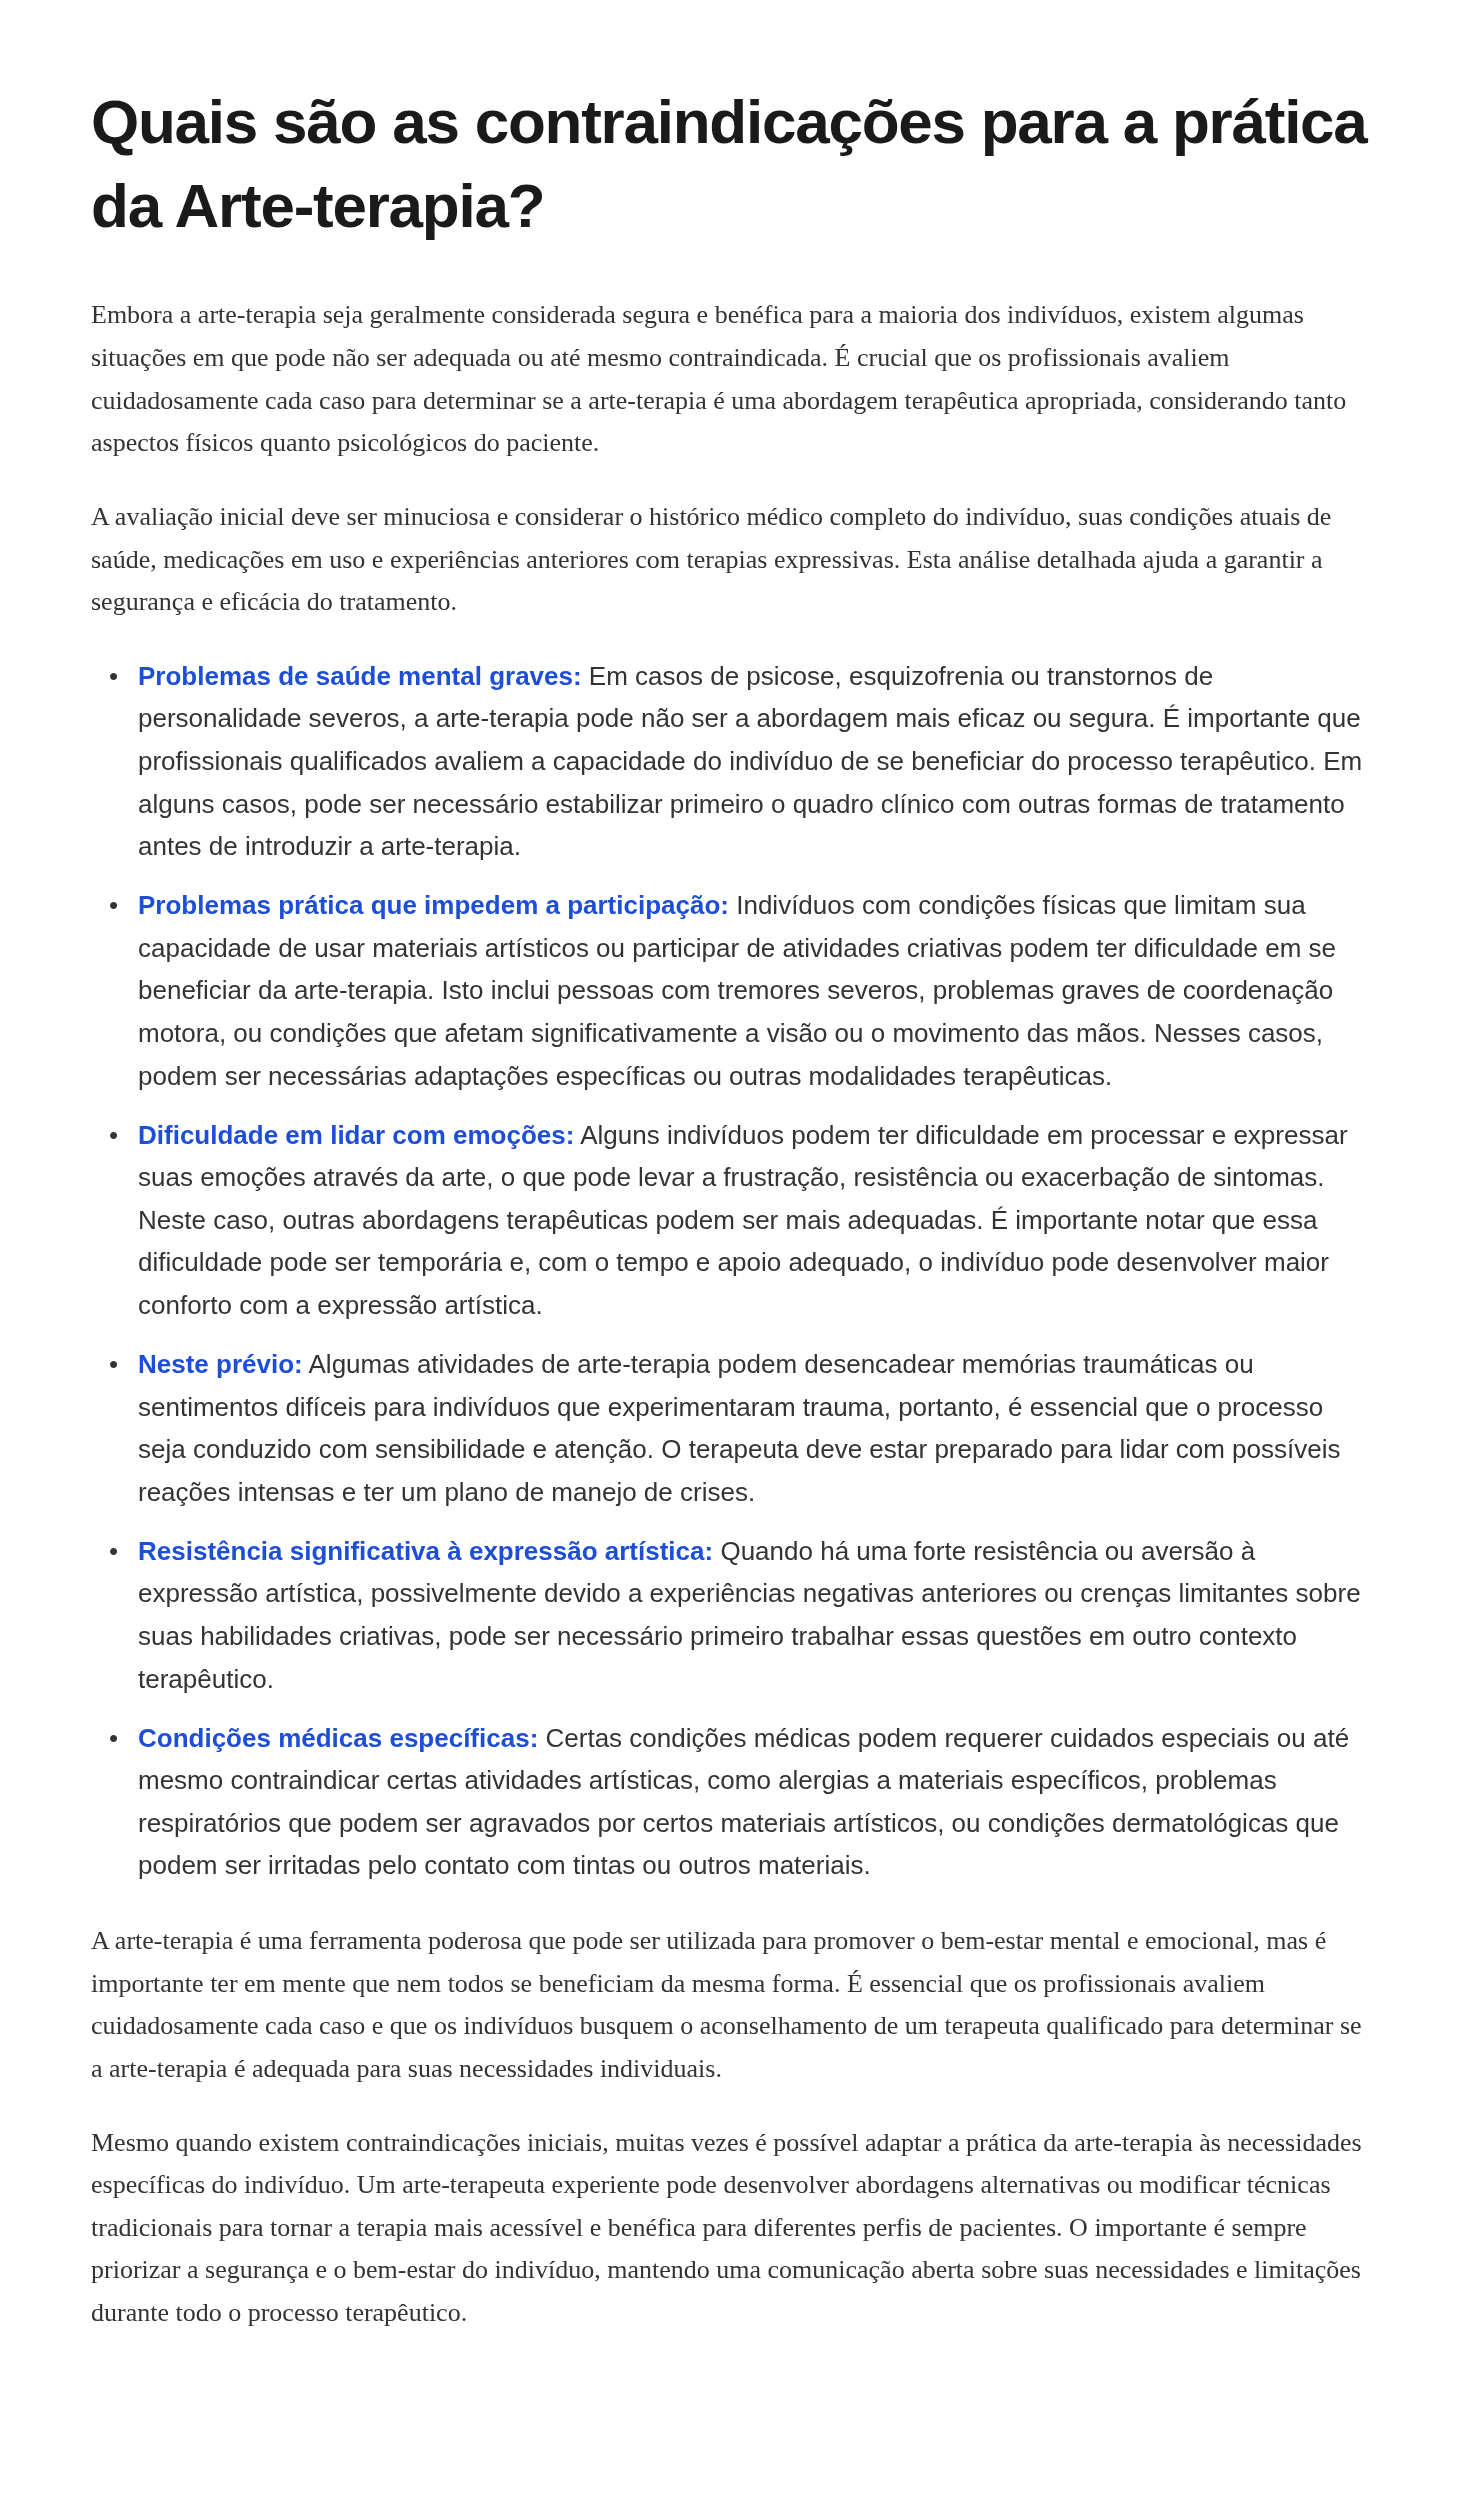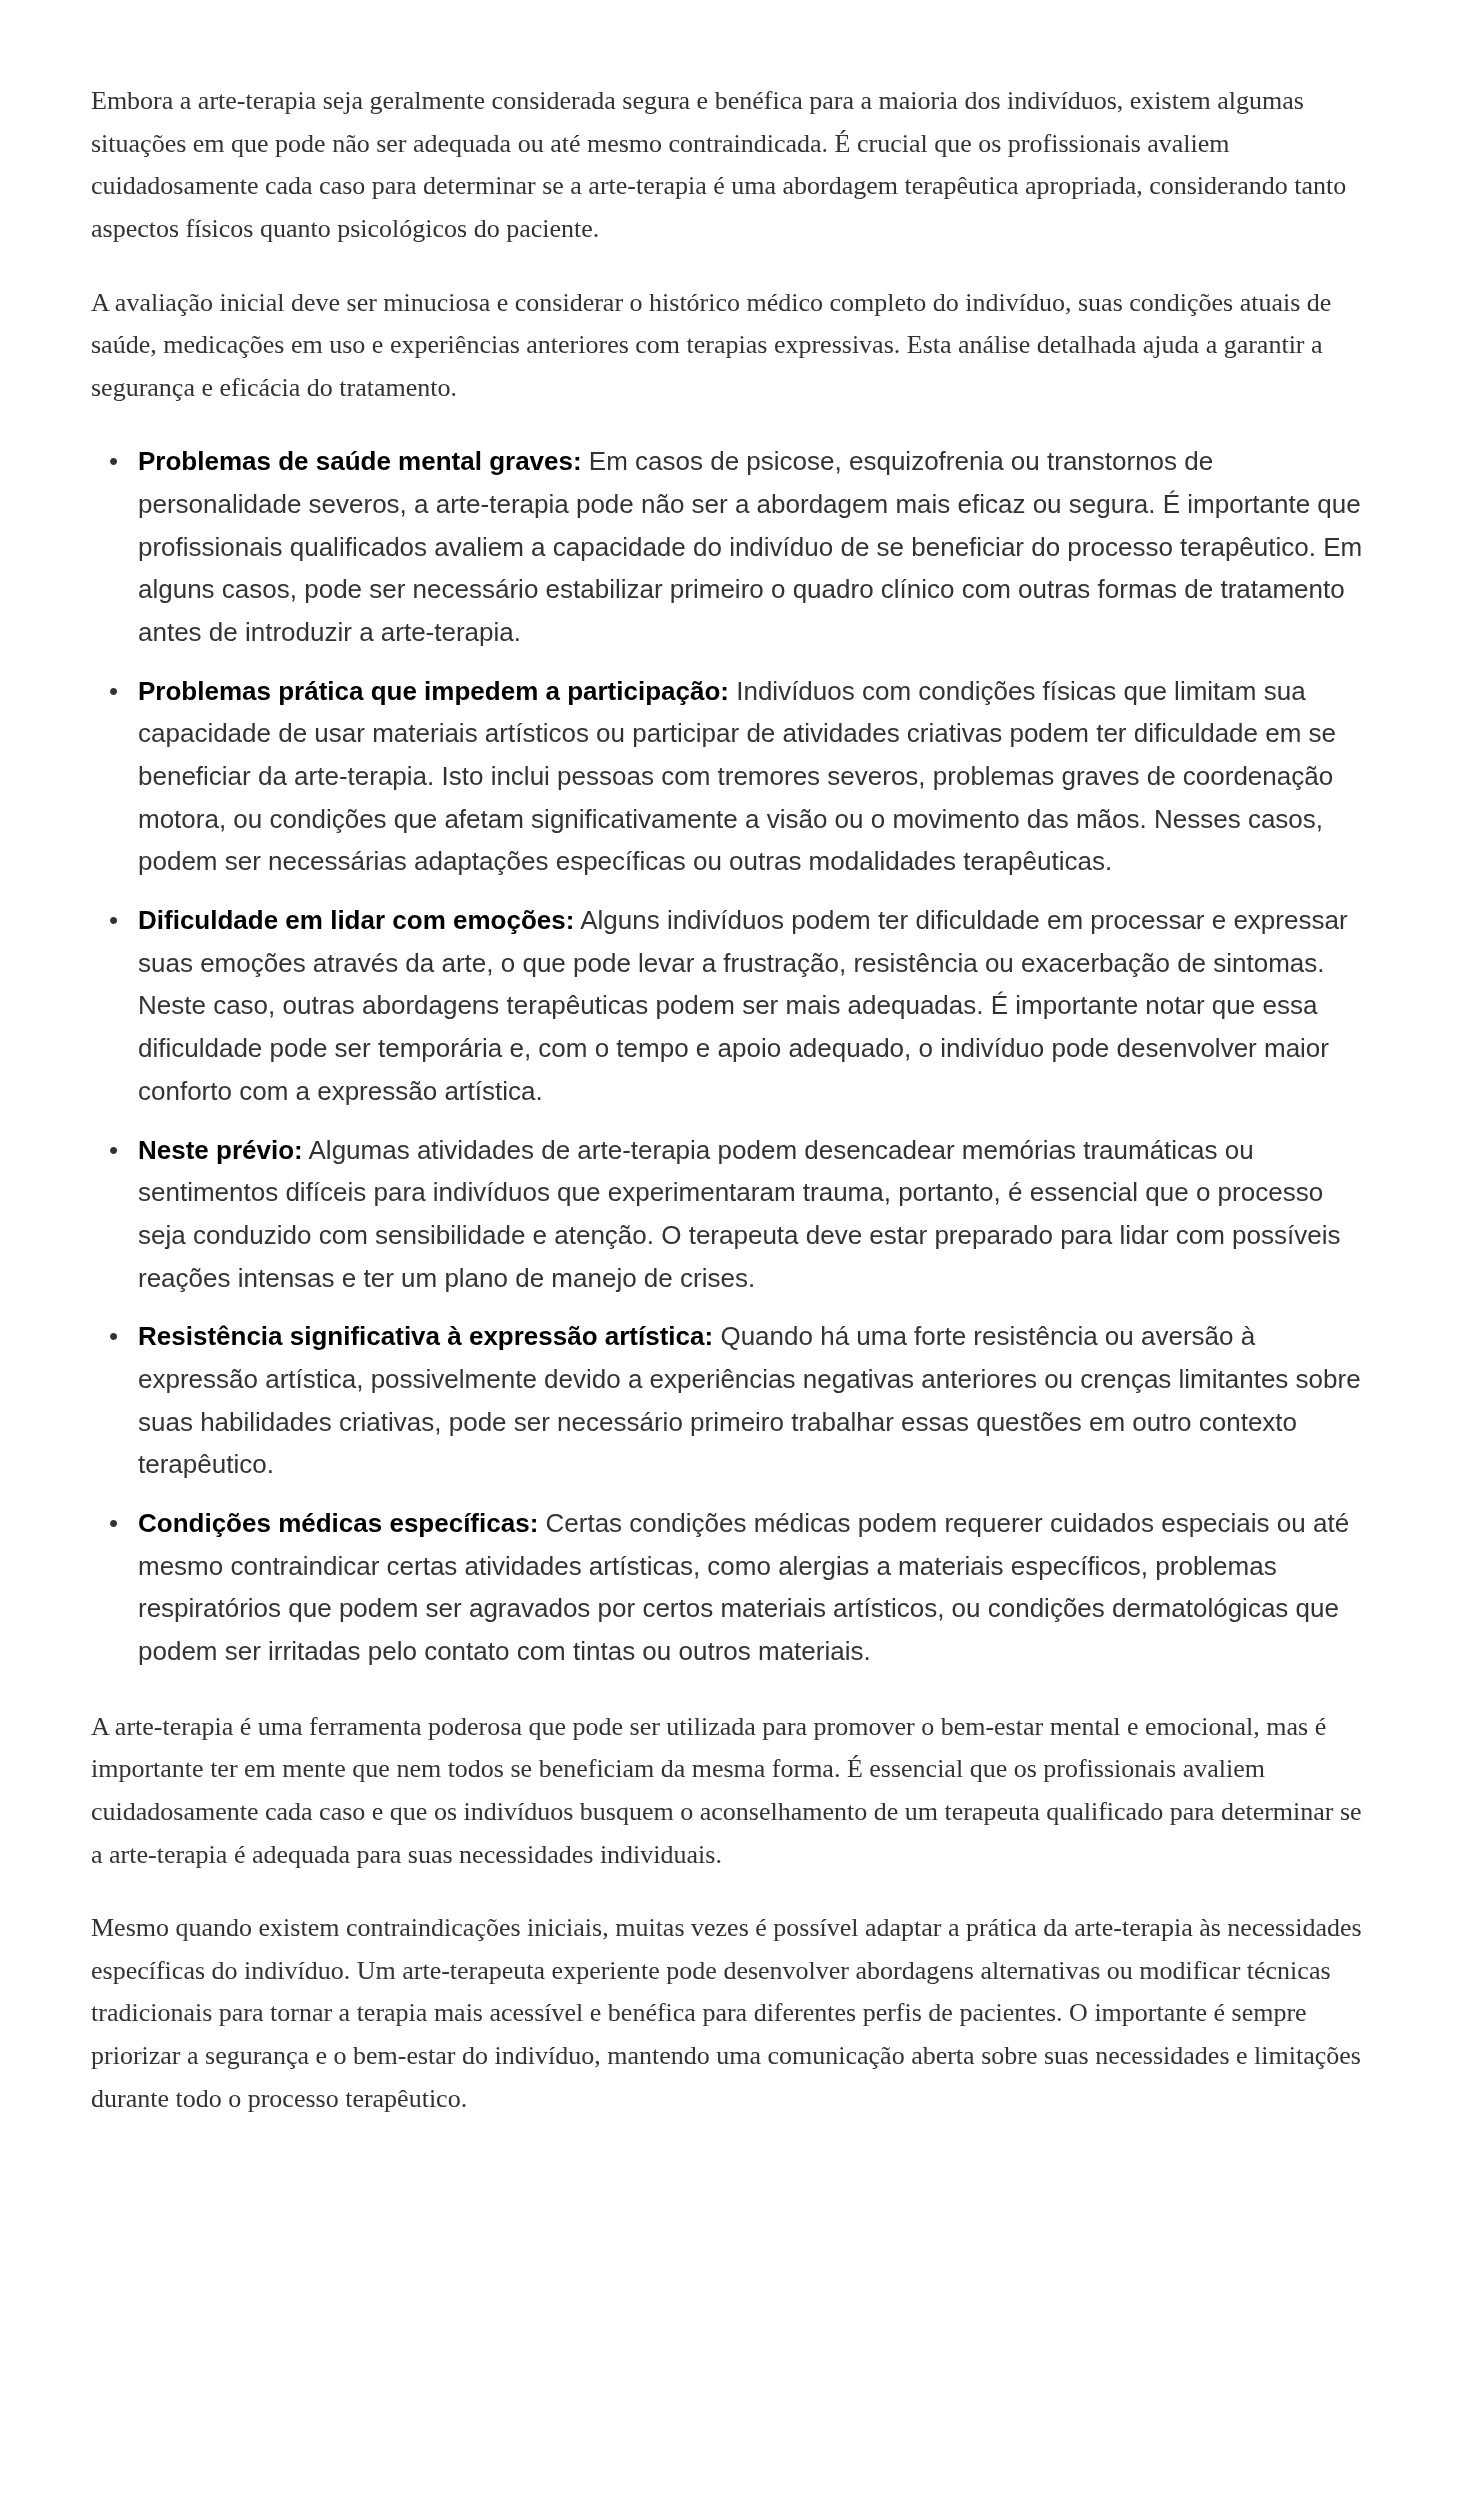--- a/index.html
+++ b/index.html
@@ -53,29 +53,30 @@
     margin-bottom: 0;
   }
   ul.contra-list li .bullet-dot {
     position: absolute;
     left: -29px;
     top: 0;
     color: #333333;
   }
   .item-lead {
     font-weight: 700;
-    color: #000000;
+    color: #1d4ed8;
   }
 </style>
 </head>
 <body>
 
 <main class="article">
   <div class="article-inner">
 
+    <h1 class="page-title">Quais são as contraindicações para a prática da Arte-terapia?</h1>
 
     <p class="body-paragraph">Embora a arte-terapia seja geralmente considerada segura e benéfica para a maioria dos indivíduos, existem algumas situações em que pode não ser adequada ou até mesmo contraindicada. É crucial que os profissionais avaliem cuidadosamente cada caso para determinar se a arte-terapia é uma abordagem terapêutica apropriada, considerando tanto aspectos físicos quanto psicológicos do paciente.</p>
 
     <p class="body-paragraph">A avaliação inicial deve ser minuciosa e considerar o histórico médico completo do indivíduo, suas condições atuais de saúde, medicações em uso e experiências anteriores com terapias expressivas. Esta análise detalhada ajuda a garantir a segurança e eficácia do tratamento.</p>
 
     <ul class="contra-list">
 
       <li>
         <span class="bullet-dot">•</span>
         <strong class="item-lead">Problemas de saúde mental graves:</strong>

